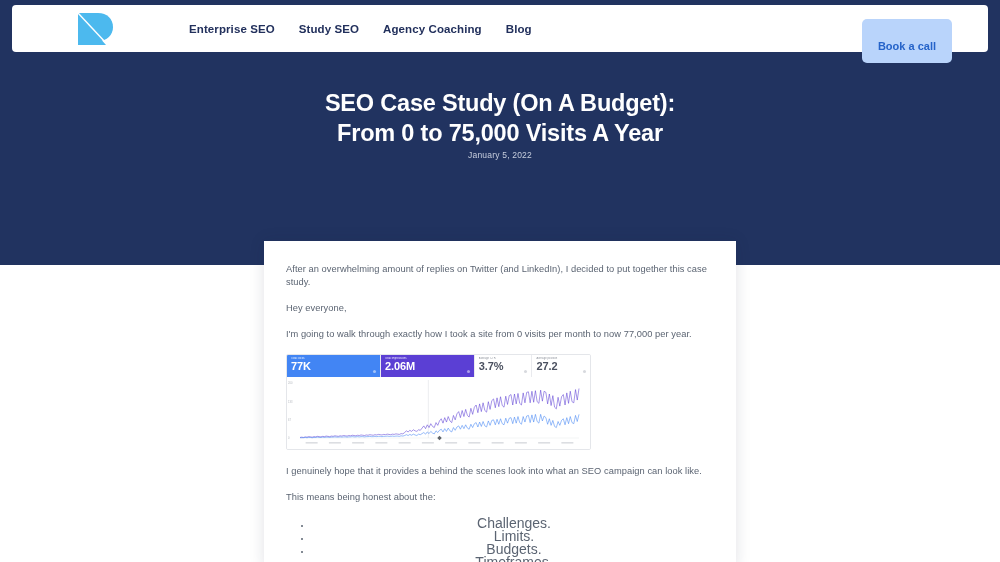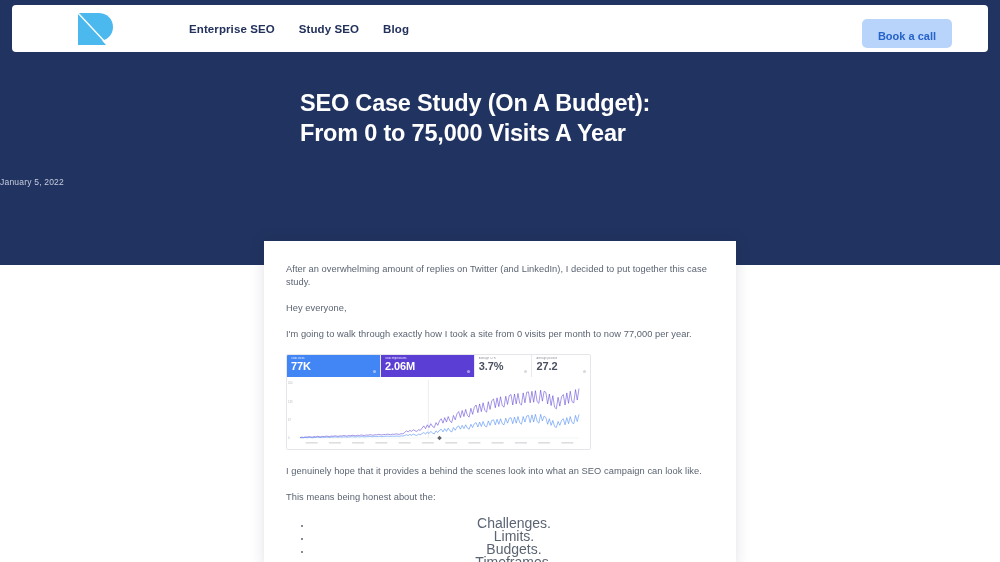--- a/index.html
+++ b/index.html
@@ -91,48 +91,49 @@
     position: absolute;
     right: 36px;
     top: 14px;
     background: #b9d4fb;
     color: #2563c9;
     border: none;
     border-radius: 5px;
     font-family: "Liberation Sans", sans-serif;
     font-size: 11px;
     font-weight: bold;
-    padding: 12px 16px;
+    padding: 22px 16px;
     height: 29px;
     line-height: 11px;
     cursor: pointer;
     white-space: nowrap;
   }
 
   
   .hero {
     position: absolute;
     left: 0;
     top: 88px;
     width: 1000px;
+    text-align: center;
     z-index: 5;
   }
 
   .hero-title {
     color: #ffffff;
     font-size: 23.5px;
     font-weight: bold;
     line-height: 30px;
     letter-spacing: -0.2px;
     max-width: 400px;
     margin: 0 auto;
   }
 
   .hero-date {
-    margin-top: 29px;
+    margin-top: 2px;
     color: #c6cddd;
     font-size: 8.5px;
     letter-spacing: 0.2px;
   }
 
   
   .article-card {
     position: absolute;
     left: 264px;
     top: 241px;
@@ -256,20 +257,21 @@
       <svg width="38" height="34" viewBox="0 0 38 34">
         <path d="M2 1 H22 C31 1 37 7 37 15 C37 23 31 29 22 29 H2 Z" fill="#4cb9ee"></path>
         <path d="M2 1 L30 33 L2 33 Z" fill="#4cb9ee"></path>
         <line x1="2" y1="1" x2="30" y2="31" stroke="#ffffff" stroke-width="1.4"></line>
       </svg>
     </div>
 
     <div class="nav-links">
       <a class="nav-link" href="#">Enterprise SEO</a>
       <a class="nav-link" href="#">Study SEO</a>
+      <a class="nav-link" href="#">Agency Coaching</a>
       <a class="nav-link" href="#">Blog</a>
     </div>
 
     <button class="book-btn">Book a call</button>
   </div>
 
   <div class="hero">
     <h1 class="hero-title">SEO Case Study (On A Budget): From 0 to 75,000 Visits A Year</h1>
     <div class="hero-date">January 5, 2022</div>
   </div>

